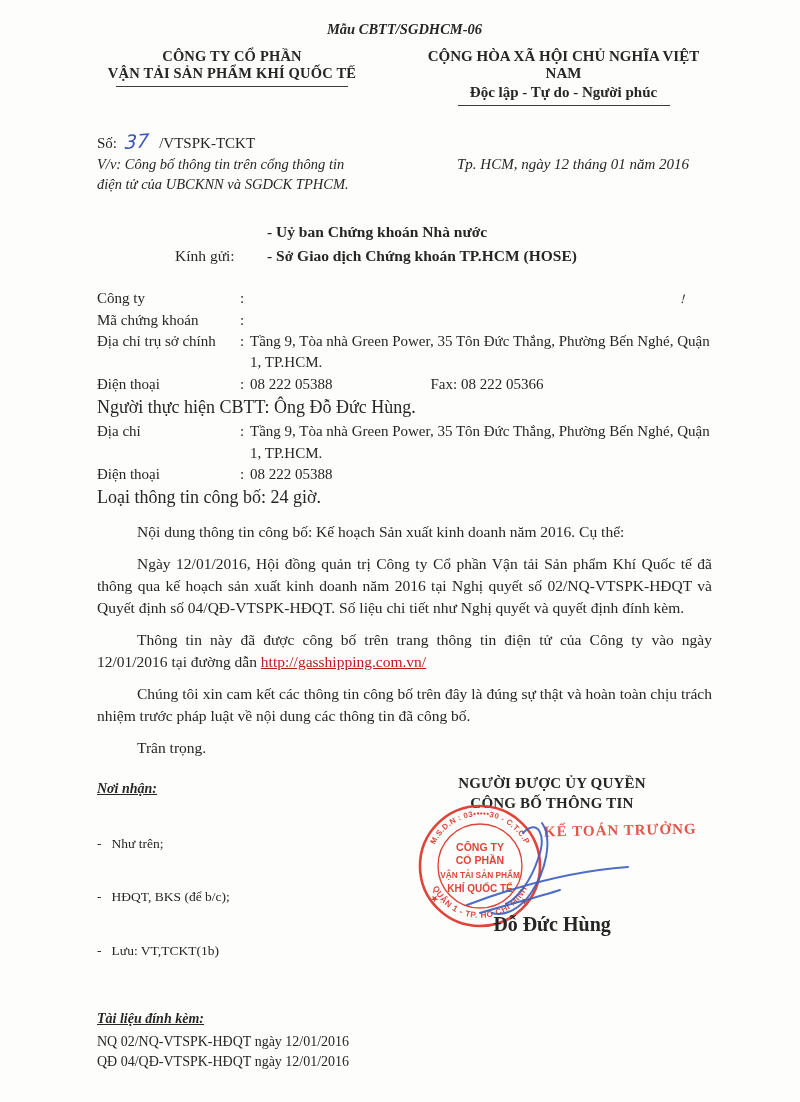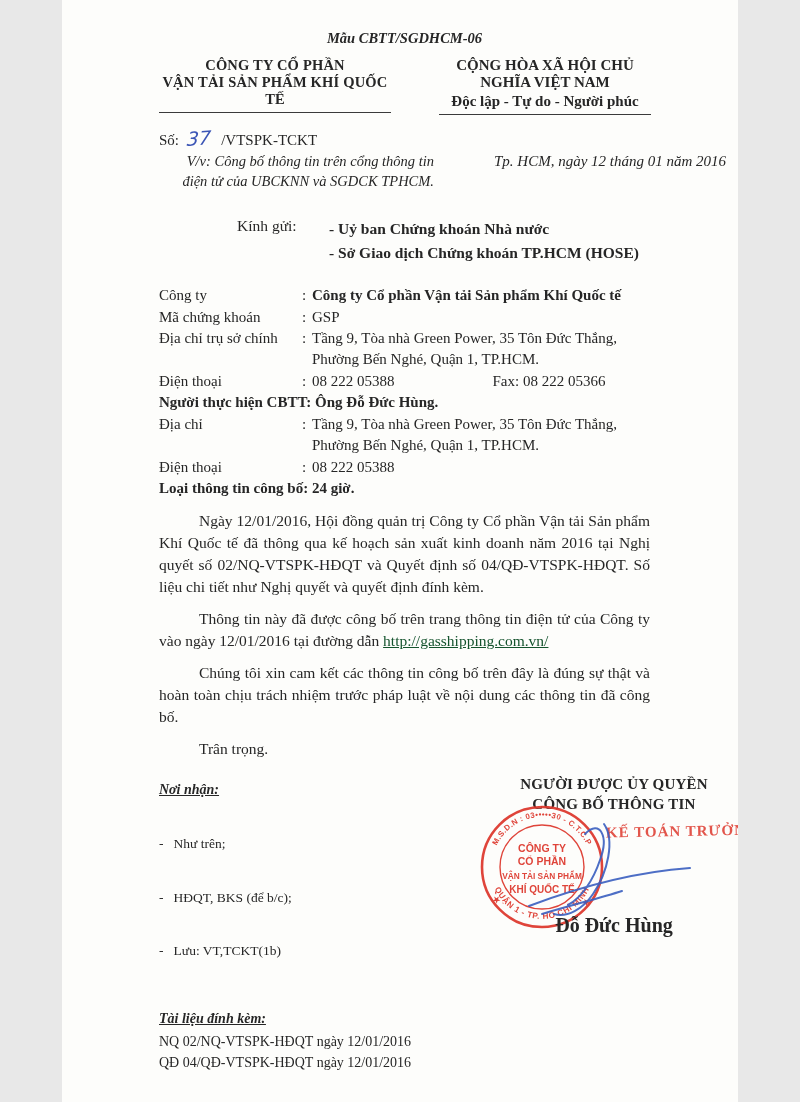--- a/index.html
+++ b/index.html
@@ -1,62 +1,62 @@
 <!DOCTYPE html>
 <html><head>
 <meta charset="utf-8">
 <style>
   html,body{margin:0;padding:0;}
   body{background:#e8e8e8;}
   .page{
     position:relative;
-    width:676px;height:1102px;
+    width:800px;height:1102px;
     margin:0 auto;
     background:#fdfdfb;
     font-family:"Liberation Serif","DejaVu Serif",serif;
     color:#262626;
     overflow:hidden;
     box-sizing:border-box;
-    padding:30px 88px 0 97px;
+    padding:21px 88px 0 97px;
   }
   .center{text-align:center;}
   .form-code{font-weight:bold;font-style:italic;font-size:14.5px;}
   .form-issued{font-style:italic;font-size:14px;line-height:1.3;margin:2px auto 0;max-width:610px;}
   .hdr-row{display:flex;margin-top:10px;gap:48px;}
   .hdr-left{width:270px;text-align:center;}
   .hdr-right{flex:1;text-align:center;}
   .hdr-left .l1{font-weight:bold;font-size:14.5px;letter-spacing:.2px;}
   .hdr-left .l2{font-weight:bold;font-size:14.5px;letter-spacing:.2px;}
   .hdr-right .l1{font-weight:bold;font-size:15px;}
   .hdr-right .l2{font-weight:bold;font-size:15px;margin-top:2px;}
   .rule{height:0;border-bottom:1.6px solid #3b3b3b;margin:4px auto 0;}
   .rule-left{width:232px;}
   .rule-right{width:212px;}
-  .ref-row{display:flex;margin-top:12px;text-align:right;}
+  .ref-row{display:flex;margin-top:24px;}
   .ref-left{width:300px;}
   .ref-right{flex:1;padding-left:60px;}
   .so-line{font-size:15px;display:flex;align-items:baseline;}
   .so-num{color:#3b55b5;font-family:"DejaVu Sans",sans-serif;font-style:italic;font-size:19px;margin:0 10px 0 8px;transform:rotate(-4deg) skewX(-8deg);display:inline-block;}
   .vv{font-style:italic;font-size:14.5px;line-height:1.35;margin-top:3px;width:275px;}
   .place-date{font-style:italic;font-size:15px;margin-top:26px;white-space:nowrap;}
   .kinh-gui{display:flex;margin-top:26px;margin-left:78px;font-size:15.5px;}
-  .kg-label{width:92px;}
+  .kg-label{width:92px;margin-top:27px;}
   .kg-items{font-weight:bold;line-height:1.55;}
   .info{margin-top:20px;font-size:15px;line-height:1.43;}
   .frow{display:flex;}
   .flabel{width:143px;flex:none;}
   .fcolon{width:10px;flex:none;}
   .fvalue{flex:1;}
   .fvalue.bold{font-weight:bold;}
   .fax{margin-left:98px;}
-  .fullline{font-size:15px;line-height:1.43;font-weight:bold;}
+  .fullline{font-size:18px;line-height:1.43;}
   .body-text{font-size:15.5px;line-height:1.42;}
   .indent{text-indent:40px;}
   p.para{margin:10px 0 0;text-align:justify;}
-  .link{text-decoration:underline;color:#14532d;cursor:pointer;}
+  .link{text-decoration:underline;color:#b91c1c;cursor:pointer;}
   .closing{margin-top:14px;}
   .footer{position:relative;margin-top:22px;height:230px;}
   .noi-nhan{width:300px;font-size:13.5px;}
   .fheading{font-weight:bold;font-style:italic;text-decoration:underline;font-size:14px;}
   .nn-list{margin-top:2px;line-height:1.32;white-space:pre-wrap;}
   .attach{margin-top:16px;}
   .attach-list{margin-top:5px;font-size:14px;line-height:1.45;}
   .sig-block{position:absolute;left:295px;top:-6px;width:320px;text-align:center;}
   .sig-t1{font-weight:bold;font-size:15px;letter-spacing:.2px;}
   .sig-t2{font-weight:bold;font-size:15px;letter-spacing:.2px;margin-top:3px;}
@@ -104,26 +104,24 @@
     <div class="kg-items">
       <div>- Uỷ ban Chứng khoán Nhà nước</div>
       <div>- Sở Giao dịch Chứng khoán TP.HCM (HOSE)</div>
     </div>
   </div>
 
   <div class="info">
     <div class="frow">
       <span class="flabel">Công ty</span>
       <span class="fcolon">:</span>
-      <span class="fvalue bold">Công ty Cổ phần Vận tải Sản phẩm Khí Quốc tế</span>
     </div>
     <div class="frow">
       <span class="flabel">Mã chứng khoán</span>
       <span class="fcolon">:</span>
-      <span class="fvalue">GSP</span>
     </div>
     <div class="frow">
       <span class="flabel">Địa chỉ trụ sở chính</span>
       <span class="fcolon">:</span>
       <span class="fvalue">Tầng 9, Tòa nhà Green Power, 35 Tôn Đức Thắng, Phường Bến Nghé, Quận 1, TP.HCM.</span>
     </div>
     <div class="frow">
       <span class="flabel">Điện thoại</span>
       <span class="fcolon">:</span>
       <span class="fvalue"><span>08 222 05388</span><span class="fax">Fax: 08 222 05366</span></span>
@@ -136,20 +134,21 @@
     </div>
     <div class="frow">
       <span class="flabel">Điện thoại</span>
       <span class="fcolon">:</span>
       <span class="fvalue">08 222 05388</span>
     </div>
     <div class="fullline">Loại thông tin công bố: 24 giờ.</div>
   </div>
 
   <div class="body-text">
+    <p class="para indent">Nội dung thông tin công bố: Kế hoạch Sản xuất kinh doanh năm 2016. Cụ thể:</p>
     <p class="para indent">Ngày 12/01/2016, Hội đồng quản trị Công ty Cổ phần Vận tải Sản phẩm Khí Quốc tế đã thông qua kế hoạch sản xuất kinh doanh năm 2016 tại Nghị quyết số 02/NQ-VTSPK-HĐQT và Quyết định số 04/QĐ-VTSPK-HĐQT. Số liệu chi tiết như Nghị quyết và quyết định đính kèm.</p>
     <p class="para indent"><span>Thông tin này đã được công bố trên trang thông tin điện tử của Công ty vào ngày 12/01/2016 tại đường dẫn </span><a class="link">http://gasshipping.com.vn/</a></p>
     <p class="para indent">Chúng tôi xin cam kết các thông tin công bố trên đây là đúng sự thật và hoàn toàn chịu trách nhiệm trước pháp luật về nội dung các thông tin đã công bố.</p>
     <p class="para indent closing">Trân trọng.</p>
   </div>
 
   <div class="footer">
 
     <div class="noi-nhan">
       <div class="fheading">Nơi nhận:</div>

